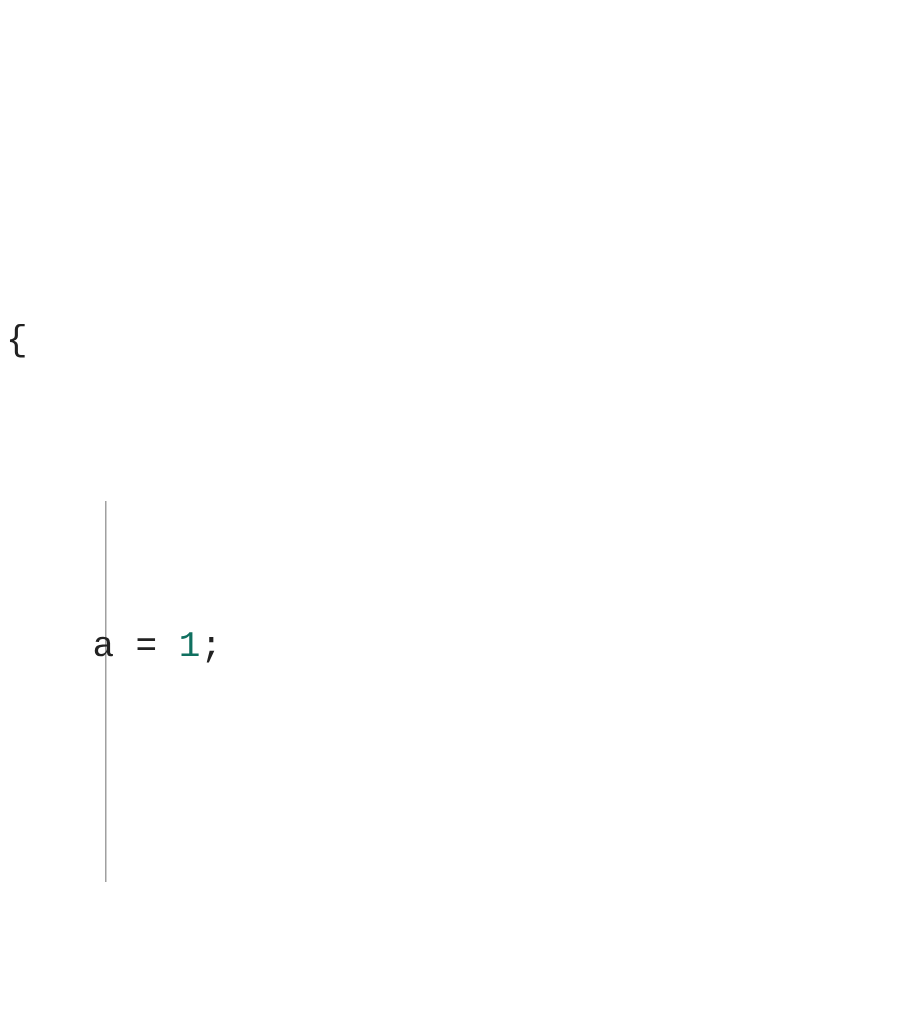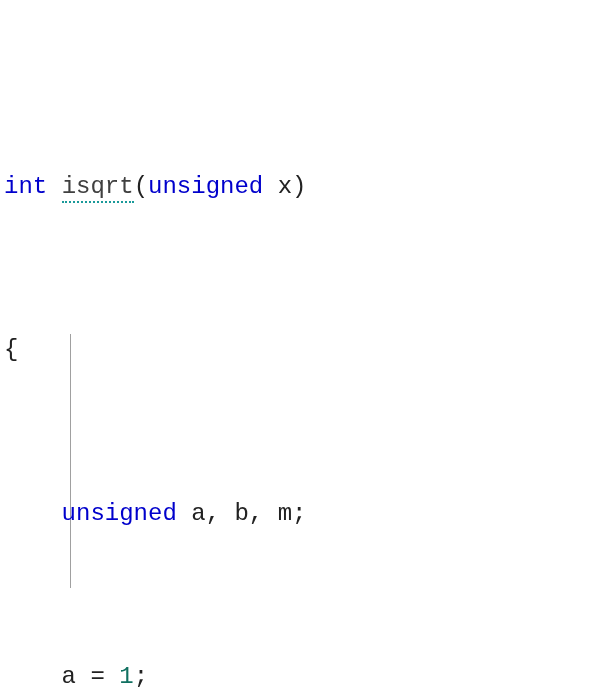--- a/index.html
+++ b/index.html
@@ -39,25 +39,23 @@
     top: 334px;
     height: 254px;
   }
 </style>
 </head>
 <body>
 
 <div class="code-area">
   <div class="vbar"></div>
 
-  <div class="line"><span class="tok-kw">int</span><span class="tok-punct"> </span><span class="tok-fn squiggle">isqrt</span><span class="tok-punct">(</span><span class="tok-kw">unsigned</span><span class="tok-punct"> </span><span class="tok-ident">x</span><span class="tok-punct">)</span></div>
 
   <div class="line"><span class="tok-punct">{</span></div>
 
-  <div class="line"><span>    </span><span class="tok-kw">unsigned</span><span class="tok-ident"> a, b, m;</span></div>
 
   <div class="line"><span>    </span><span class="tok-ident">a = </span><span class="tok-num">1</span><span class="tok-punct">;</span></div>
 
   
 
   
 
   
 
   

